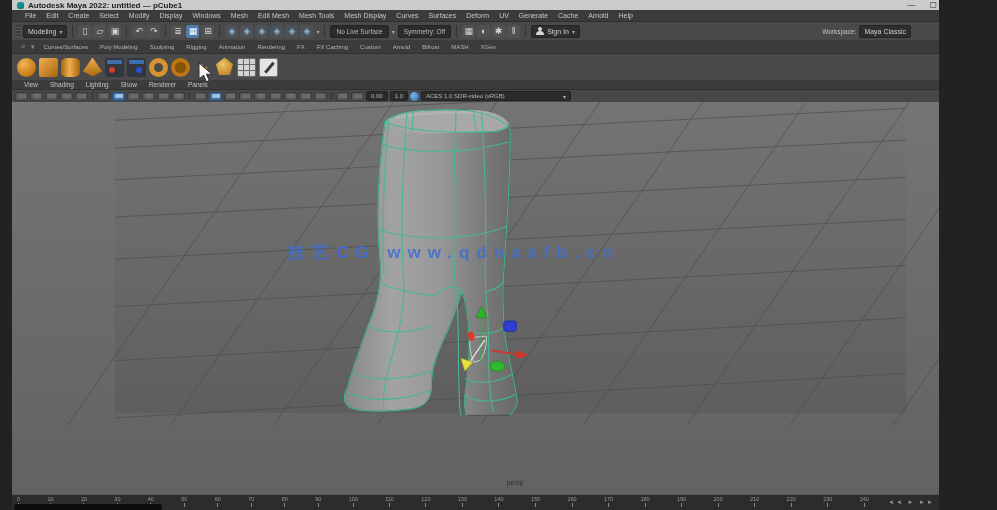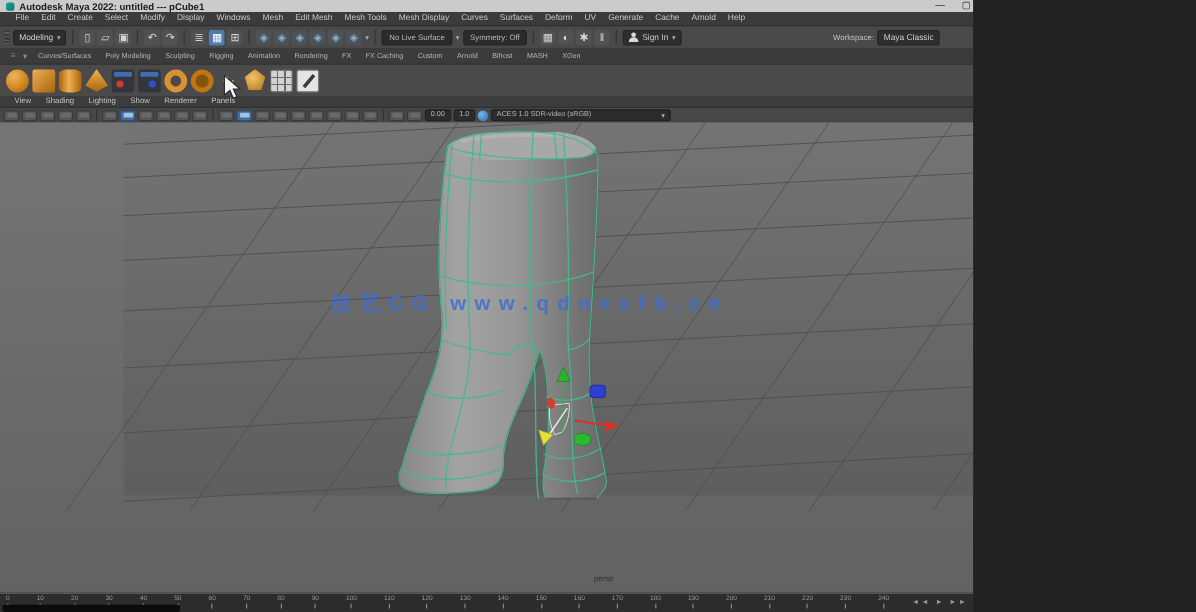--- a/index.html
+++ b/index.html
@@ -1,17 +1,17 @@
 <!DOCTYPE html>
 <html><head>
 <meta charset="utf-8">
 <style>
   html,body{margin:0;padding:0;background:#222;}
   *{box-sizing:border-box;font-family:"Liberation Sans","DejaVu Sans",sans-serif;}
-  #app{position:relative;width:811px;height:510px;overflow:hidden;background:#3b3b3b;user-select:none;}
+  #app{position:relative;width:927px;height:510px;overflow:hidden;background:#3b3b3b;user-select:none;margin-left:12px;}
 
   
   .titlebar{height:10px;background:#cbcbcb;display:flex;align-items:center;gap:4px;padding-left:5px;position:relative;}
   .maya-logo{width:7px;height:7px;border-radius:2px;background:linear-gradient(135deg,#12a5a0,#0b7773);flex:0 0 auto;}
   .title-text{font-size:8px;color:#1c1c1c;white-space:nowrap;font-weight:bold;}
   .win-btns{position:absolute;right:2px;top:0;display:flex;gap:14px;font-size:8px;color:#222;}
 
   
   .menubar{height:12px;background:#3b3b3b;display:flex;align-items:center;padding-left:8px;border-bottom:1px solid #2e2e2e;}
   .menu-item{font-size:7px;color:#c6c6c6;padding:0 5px;white-space:nowrap;}

